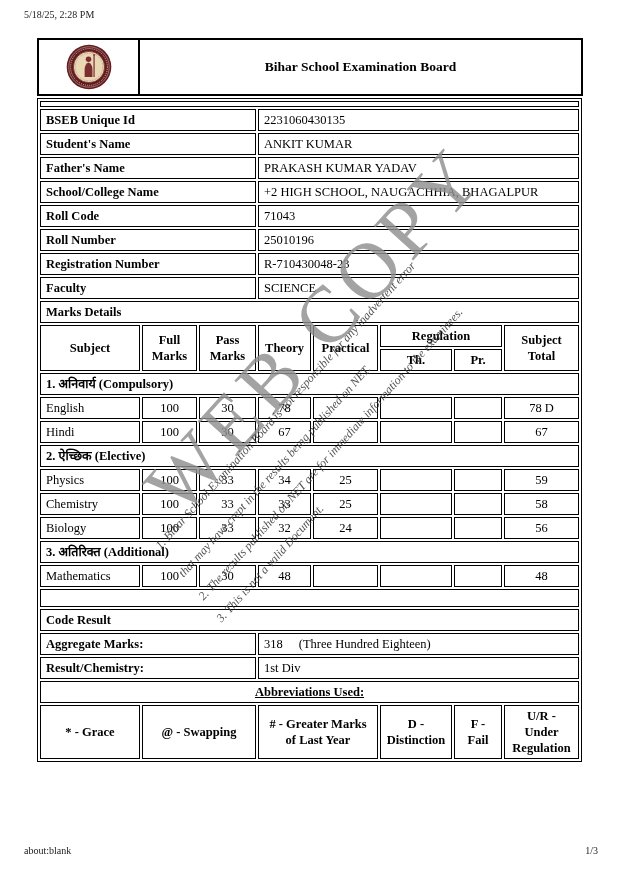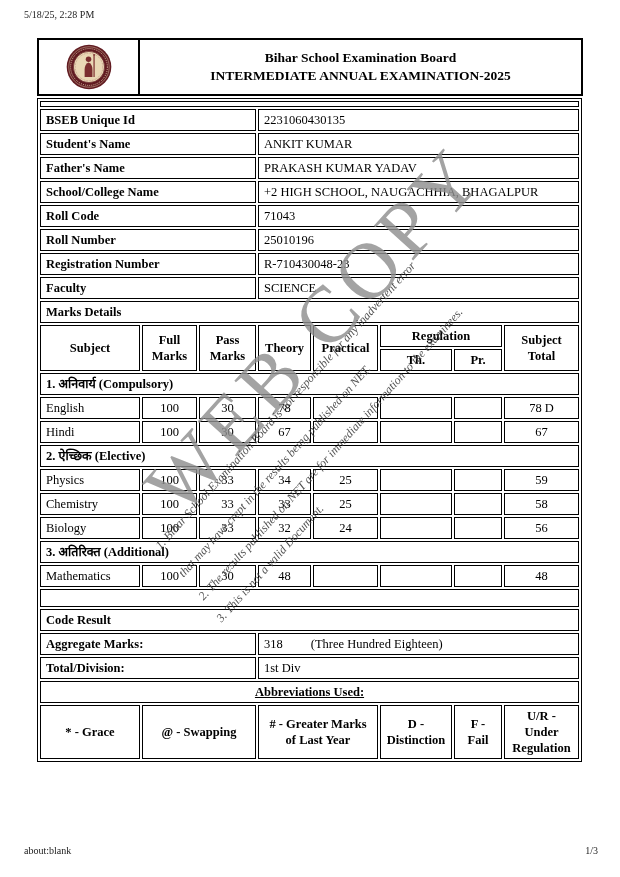--- a/index.html
+++ b/index.html
@@ -29,21 +29,21 @@
   td.spacer { height: 1px; padding: 0; }
   td.lbl  { font-weight: bold; }
   td.sect { font-weight: bold; padding: 1px 4px; }
   td.hd   { font-weight: bold; text-align: center; padding: 1px 2px; }
   td.hd-subj { font-weight: bold; text-align: center; }
   td.num  { text-align: center; }
   td.blank-row { height: 18px; }
   td.abbr-title { font-weight: bold; text-align: center; text-decoration: underline; }
   td.abbr { font-weight: bold; text-align: center; font-size: 12px; line-height: 15px;
             height: 38px; vertical-align: middle; }
-  .agg-num { display: inline-block; margin-right: 28px; }
+  .agg-num { display: inline-block; margin-right: 16px; }
 
   
   .wm-layer { position: absolute; left: 0; top: 0; width: 620px; height: 877px;
               pointer-events: none; z-index: 5; }
   .wm-big { position: absolute; left: 88px; top: 292px; width: 440px; text-align: center;
             transform: rotate(-48deg); font-size: 80px; letter-spacing: 6px;
             color: #8f8f8f; opacity: 0.82; white-space: nowrap;
             font-family: "Liberation Serif", serif; }
   .wm-note { position: absolute; transform: rotate(-48deg); transform-origin: 0 50%;
              font-style: italic; font-size: 12px; color: #3f3f3f; white-space: nowrap;
@@ -70,21 +70,20 @@
         <circle cx="50" cy="50" r="34" fill="none" stroke="#611b21" stroke-width="1.5"></circle>
         <circle cx="50" cy="50" r="30" fill="none" stroke="#7b2d2f" stroke-width="0.8" stroke-dasharray="1.5 2"></circle>
         <circle cx="49" cy="33" r="6" fill="#7b2d2f"></circle>
         <path d="M49 40 C43 42 40.5 48 40.5 56 L40.5 72 L57.5 72 L57.5 56 C57.5 48 55 42 49 40 Z" fill="#7b2d2f"></path>
         <line x1="61" y1="26" x2="61" y2="72" stroke="#7b2d2f" stroke-width="2.6"></line>
         <circle cx="61" cy="24" r="2.2" fill="#7b2d2f"></circle>
       </svg>
     </div>
     <div class="title-cell">
       <div>Bihar School Examination Board</div>
-      <div>INTERMEDIATE ANNUAL EXAMINATION-2025</div>
     </div>
   </div>
 
   <table class="main">
     <colgroup>
       <col style="width:100px">
         <col style="width:55px">
         <col style="width:57px">
         <col style="width:53px">
       <col style="width:65px">
@@ -227,21 +226,21 @@
       <tr>
         <td class="lbl" colspan="8">Code Result</td>
       </tr>
       <tr>
         <td class="lbl" colspan="3">Aggregate Marks:</td>
         <td colspan="5">
           <span class="agg-num">318</span><span>(Three Hundred Eighteen)</span>
         </td>
       </tr>
       <tr>
-        <td class="lbl" colspan="3">Total/Division:</td>
+        <td class="lbl" colspan="3">Result/Chemistry:</td>
         <td colspan="5">1st Div</td>
       </tr>
 
       <tr>
         <td class="abbr-title" colspan="8">Abbreviations Used:</td>
       </tr>
       <tr>
         <td class="abbr" colspan="1">* - Grace</td>
         <td class="abbr" colspan="2">@ - Swapping</td>
         <td class="abbr" colspan="2"># - Greater Marks of Last Year</td>

